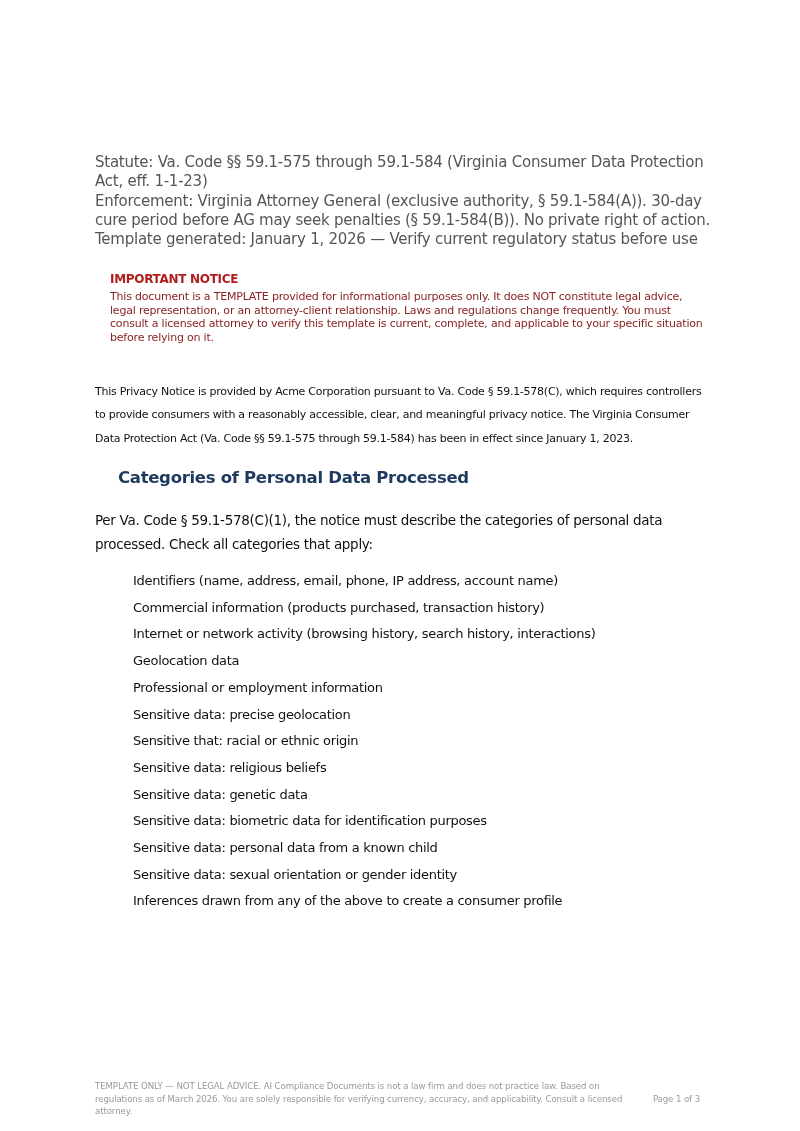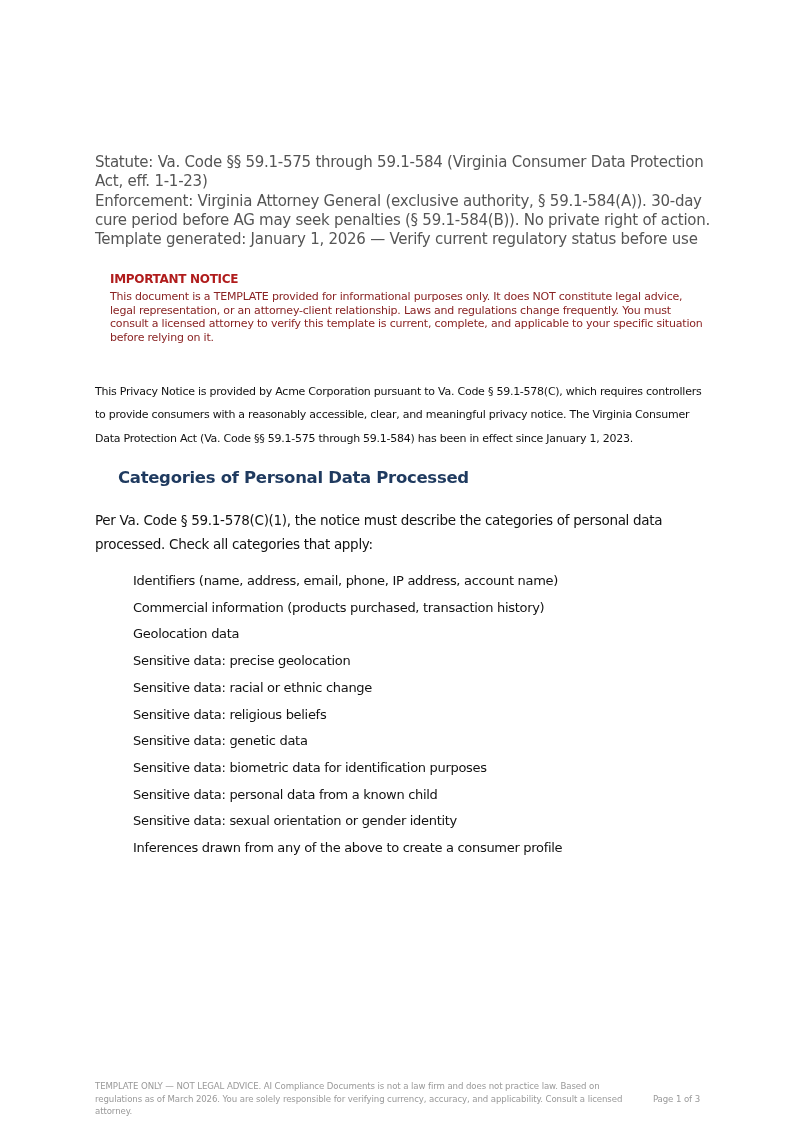--- a/index.html
+++ b/index.html
@@ -34,23 +34,25 @@
 
 <div class="intro">This Privacy Notice is provided by Acme Corporation pursuant to Va. Code § 59.1-578(C), which requires controllers to provide consumers with a reasonably accessible, clear, and meaningful privacy notice. The Virginia Consumer Data Protection Act (Va. Code §§ 59.1-575 through 59.1-584) has been in effect since January 1, 2023.</div>
 
 <h2 class="heading">Categories of Personal Data Processed</h2>
 
 <div class="lead">Per Va. Code § 59.1-578(C)(1), the notice must describe the categories of personal data processed. Check all categories that apply:</div>
 
 <ul class="cats">
   <li>Identifiers (name, address, email, phone, IP address, account name)</li>
   <li>Commercial information (products purchased, transaction history)</li>
+  <li>Internet or network activity (browsing history, search history, interactions)</li>
   <li>Geolocation data</li>
+  <li>Professional or employment information</li>
   <li>Sensitive data: precise geolocation</li>
-  <li>Sensitive data: racial or ethnic change</li>
+  <li>Sensitive that: racial or ethnic origin</li>
   <li>Sensitive data: religious beliefs</li>
   <li>Sensitive data: genetic data</li>
   <li>Sensitive data: biometric data for identification purposes</li>
   <li>Sensitive data: personal data from a known child</li>
   <li>Sensitive data: sexual orientation or gender identity</li>
   <li>Inferences drawn from any of the above to create a consumer profile</li>
 </ul>
 
 <div class="footer">
   <div class="footer-text">TEMPLATE ONLY — NOT LEGAL ADVICE. AI Compliance Documents is not a law firm and does not practice law. Based on regulations as of March 2026. You are solely responsible for verifying currency, accuracy, and applicability. Consult a licensed attorney.</div>

